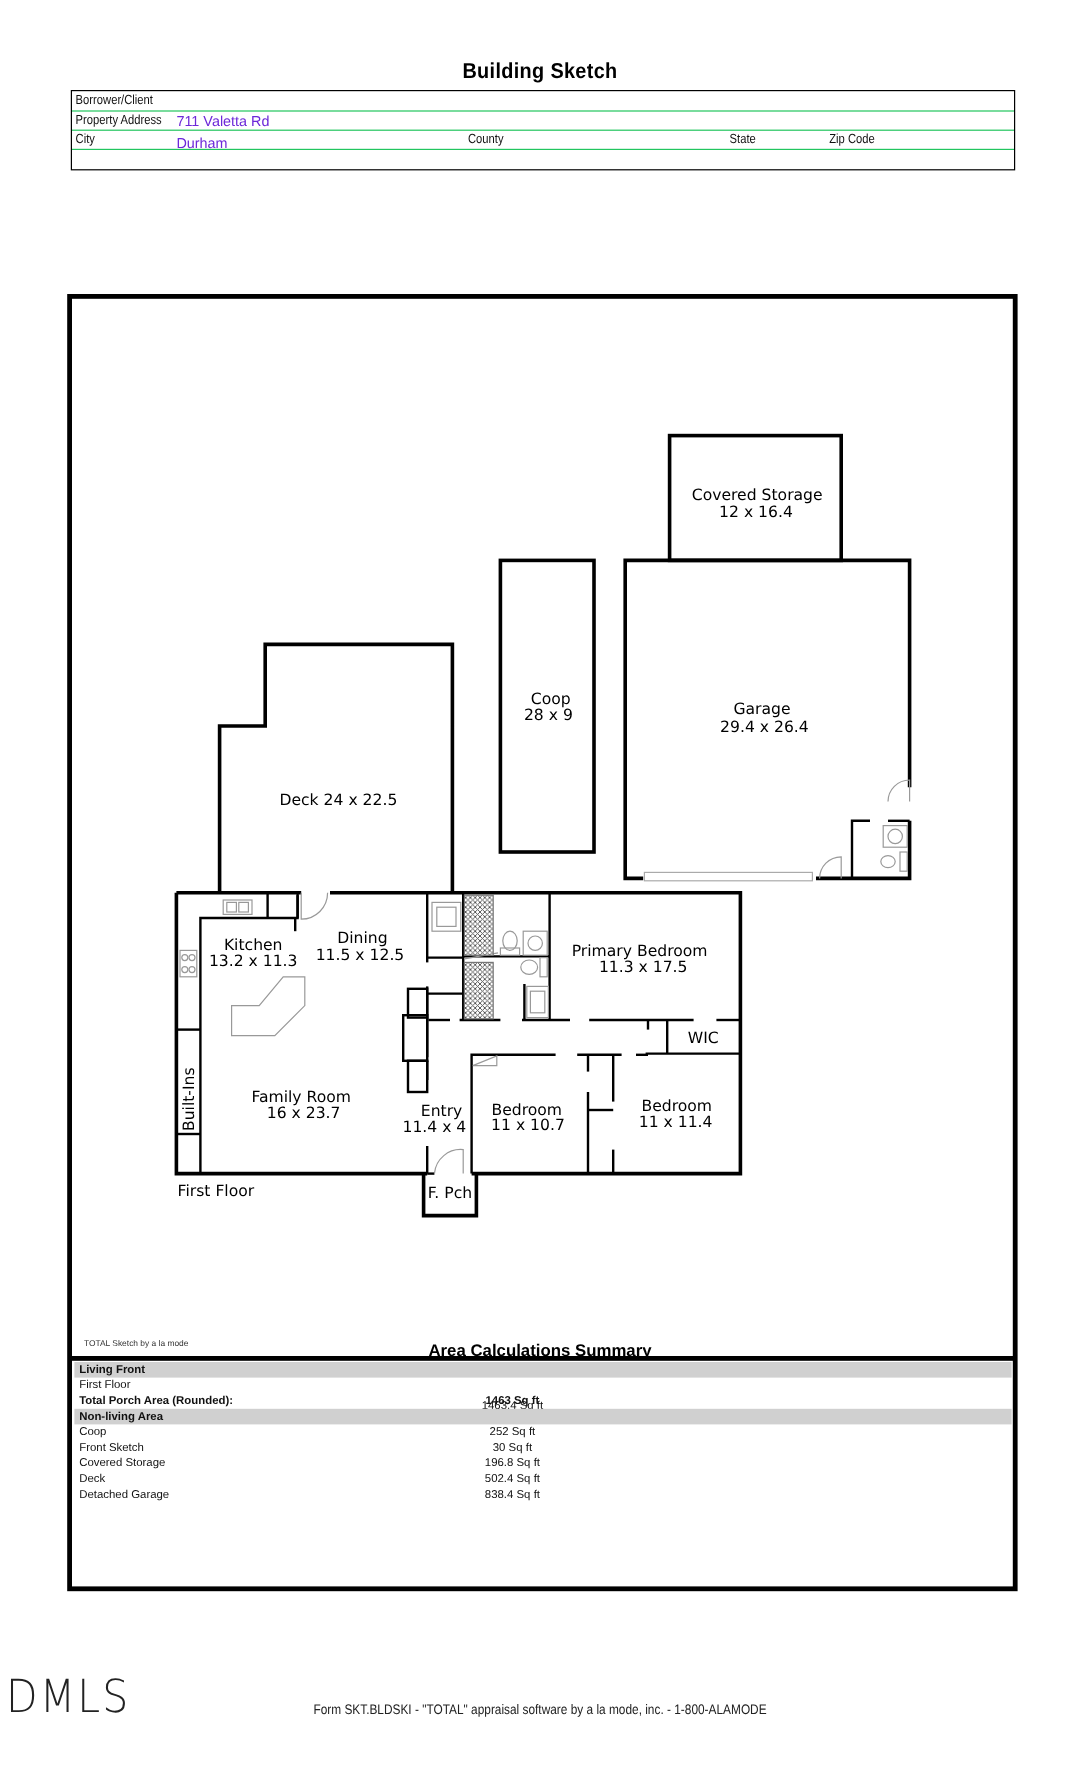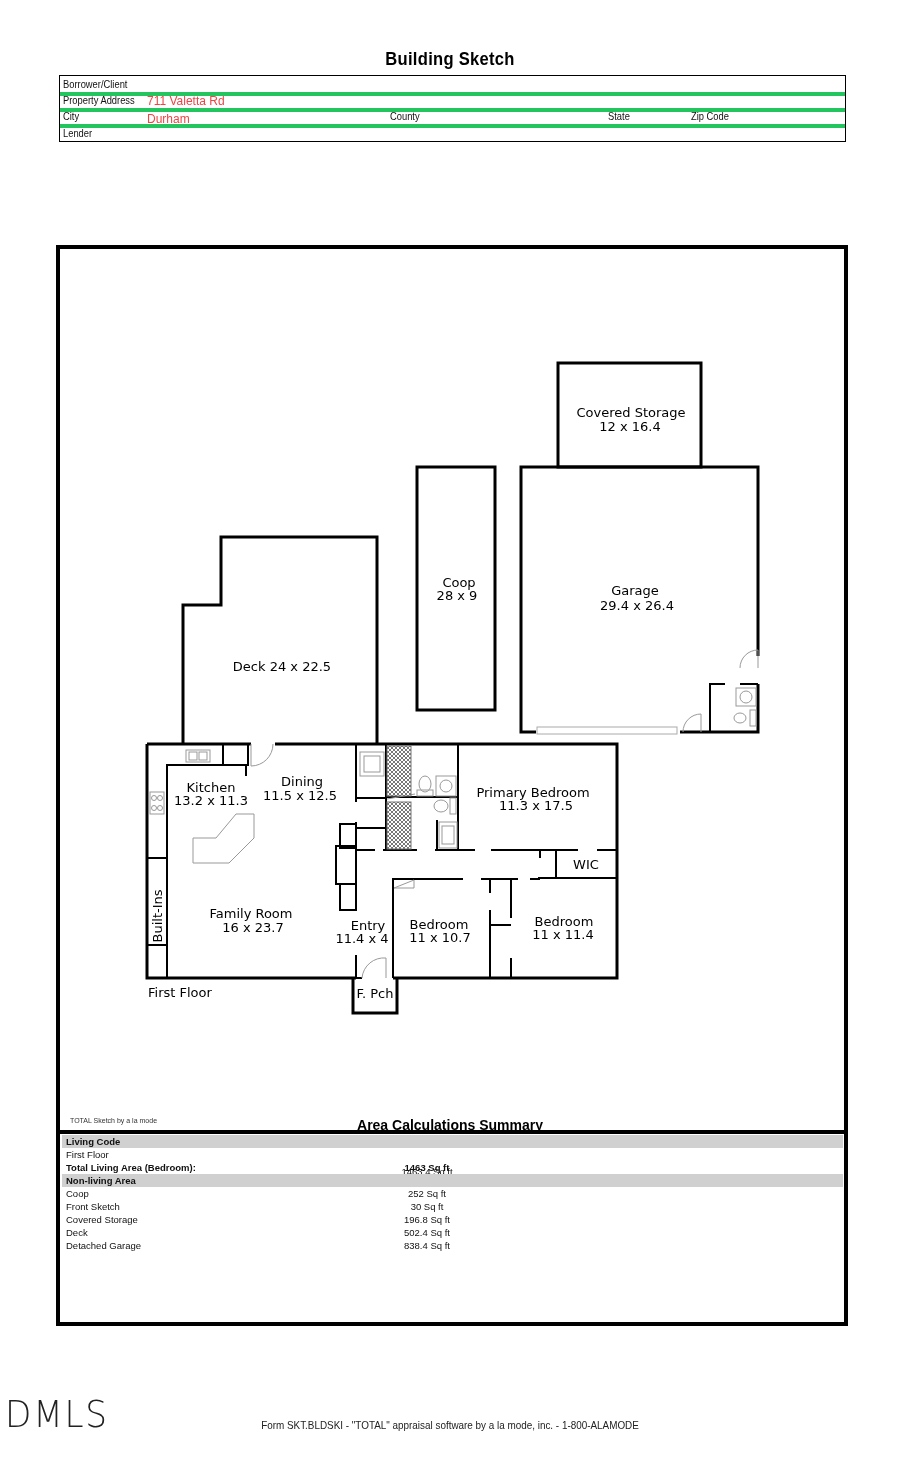--- a/index.html
+++ b/index.html
@@ -1,23 +1,23 @@
 <!DOCTYPE html>
 <html><head>
 <meta charset="utf-8">
 <style>
   html, body { margin:0; padding:0; background:#ffffff; }
   body { width:900px; height:1482px; position:relative; overflow:hidden; font-family:"Liberation Sans", sans-serif; color:#000; }
   .abs { position:absolute; }
   .title { left:0; width:900px; top:49px; text-align:center; font-size:18px; font-weight:bold; letter-spacing:0.3px; transform:scaleX(0.92); font-family:"Liberation Sans", sans-serif; }
   .info-table { left:59px; top:75px; width:787px; height:67px; border:1.5px solid #000; box-sizing:border-box; }
-  .info-row { position:absolute; left:0; right:0; height:16px; border-bottom:4px solid #22c55e; }
+  .info-row { position:absolute; left:0; right:0; height:16px; border-bottom:1px solid #22c55e; }
   .info-row.last { border-bottom:none; }
   .lbl { position:absolute; font-size:11px; transform:scaleX(0.85); transform-origin:left; top:2px; color:#111; font-family:"Liberation Sans Narrow","Liberation Sans", sans-serif; }
-  .val { position:absolute; font-size:12px; top:2px; color:#ef4444;text-align:right; }
+  .val { position:absolute; font-size:12px; top:2px; color:#6d28d9;text-align:right; }
   .frame { left:56px; top:245px; width:792px; height:1081px; border:4px solid #000; box-sizing:border-box; }
   svg text { font-family:"DejaVu Sans", sans-serif; }
   .sep { left:58px; top:1130px; width:788px; height:4px; background:#000; }
   .band { position:absolute; left:62px; width:781px; background:#d0d0d0; height:13px; }
   .row-label { position:absolute; left:66px; font-size:9.5px; color:#111; }
   .row-val { position:absolute; font-size:9.5px; color:#111; width:120px; text-align:center; left:367px; }
   .bold { font-weight:bold; }
   .sm { font-size:7px; color:#333; }
   .footer { left:0; width:900px; top:1419px; text-align:center; font-size:11.5px; color:#222; transform:scaleX(0.86); }
   .dmls { left:5px; top:1392px; font-size:38px; font-weight:100; letter-spacing:2px; color:#222; font-family:"DejaVu Sans", sans-serif; transform:scaleX(0.9); transform-origin:left; }
@@ -35,23 +35,20 @@
   <div class="info-row" style="top:16px;">
     <span class="lbl" style="left:3px;">Property Address</span>
     <span class="val" style="left:87px;">711 Valetta Rd</span>
   </div>
   <div class="info-row" style="top:32px;">
     <span class="lbl" style="left:3px;">City</span>
     <span class="val" style="left:87px; top:4px;">Durham</span>
     <span class="lbl" style="left:330px;">County</span>
     <span class="lbl" style="left:548px;">State</span>
     <span class="lbl" style="left:631px;">Zip Code</span>
-  </div>
-  <div class="info-row last" style="top:49px;">
-    <span class="lbl" style="left:3px;">Lender</span>
   </div>
 </div>
 
 <div class="abs frame"></div>
 
 <svg class="abs" style="left:0; top:0;" width="900" height="1130">
   <g fill="none" stroke="#000" stroke-width="3">
 
     <rect x="558" y="363" width="143" height="104"></rect>
 
@@ -195,26 +192,26 @@
     <text x="0" y="0" transform="translate(162,916) rotate(-90)">Built-Ins</text>
   </g>
   <text x="148" y="997" font-size="13" fill="#000">First Floor</text>
 </svg>
 
 <div class="abs sm" style="left:70px; top:1117px;">TOTAL Sketch by a la mode</div>
 <div class="abs bold" style="left:0; width:900px; text-align:center; top:1117px; font-size:14px;">Area Calculations Summary</div>
 <div class="abs sep"></div>
 
 <div class="band" style="top:1135px;"></div>
-<div class="row-label bold" style="top:1136px;">Living Code</div>
+<div class="row-label bold" style="top:1136px;">Living Front</div>
 
 <div class="row-label" style="top:1149px;">First Floor</div>
 <div class="row-val" style="top:1166px;">1463.4 Sq ft</div>
 
-<div class="row-label bold" style="top:1162px;">Total Living Area (Bedroom):</div>
+<div class="row-label bold" style="top:1162px;">Total Porch Area (Rounded):</div>
 <div class="row-val bold" style="top:1162px;">1463 Sq ft</div>
 
 <div class="band" style="top:1174px;"></div>
 <div class="row-label bold" style="top:1175px;">Non-living Area</div>
 
 <div class="row-label" style="top:1188px;">Coop</div>
 <div class="row-val" style="top:1188px;">252 Sq ft</div>
 
 <div class="row-label" style="top:1201px;">Front Sketch</div>
 <div class="row-val" style="top:1201px;">30 Sq ft</div>

